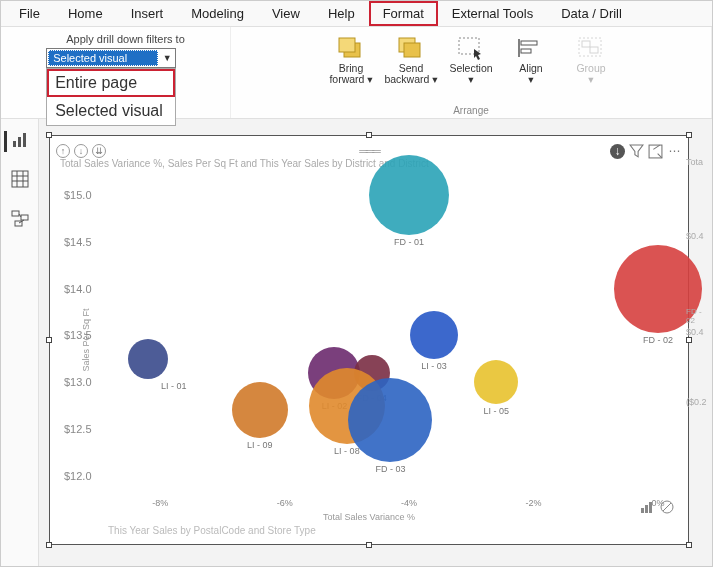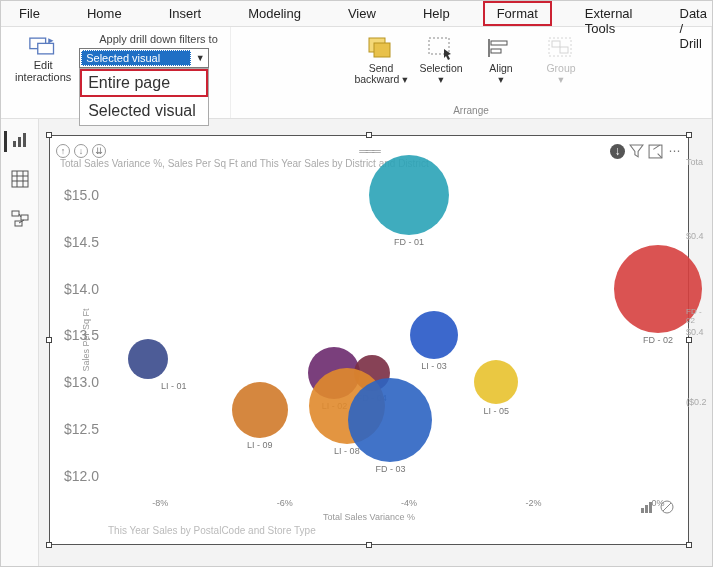--- a/index.html
+++ b/index.html
@@ -1,19 +1,19 @@
 <!DOCTYPE html>
 <html><head>
 <meta charset="utf-8">
 <style>
   * { box-sizing: border-box; margin: 0; padding: 0; font-family: "Segoe UI", Tahoma, sans-serif; }
   body { width: 713px; height: 567px; background: #fff; border: 1px solid #ccc; overflow: hidden; font-size: 12px; color: #333; }
 
   
-  .tabs { display: flex; height: 26px; border-bottom: 1px solid #e0e0e0; align-items: stretch; padding-left: 4px; background: #f9f9f9; gap: 19px; }
+  .tabs { display: flex; height: 26px; border-bottom: 1px solid #e0e0e0; align-items: stretch; padding-left: 4px; background: #f9f9f9; }
   .tab { padding: 5px 14px 4px 14px; font-size: 13px; color: #222; cursor: pointer; border-bottom: 2px solid transparent; }
   .tab.active { border-bottom: 2px solid #f2c811; }
   .tab.highlight { border: 2px solid #c23; padding: 3px 12px 2px 12px; }
 
   
   .ribbon { display: flex; height: 92px; border-bottom: 1px solid #e0e0e0; background: #fefefe; }
   .ribbon-group { display: flex; flex-direction: column; align-items: center; border-right: 1px solid #eee; padding: 2px 6px 0 6px; position: relative; }
   .ribbon-group .group-label { font-size: 10px; color: #888; position: absolute; bottom: 2px; left:0; right:0; text-align:center; }
   .edit-inter { width: 60px; display:flex; flex-direction:column; align-items:center; padding-top:6px; gap:2px; }
   .edit-inter svg { width: 28px; height: 22px; }
@@ -49,21 +49,21 @@
   .vh-top .ctr-grip { position:absolute; left:50%; transform:translateX(-50%); color:#999; font-size:12px; letter-spacing:-2px; }
   .vh-top .left-icons, .vh-top .right-icons { display:flex; gap:4px; align-items:center; }
   .vh-top .ci { width:14px; height:14px; border:1px solid #999; border-radius:50%; display:flex; align-items:center; justify-content:center; font-size:9px; color:#777; }
   .vh-top .right-icons svg, .vh-top .right-icons .ci { color:#777; }
   .vh-top .ri { width:15px; height:15px; display:flex; align-items:center; justify-content:center; color:#777; }
   .vh-top .ri.dark { background:#555; border-radius:50%; color:#fff; }
   .vtitle { font-size:10px; color:#aaa; padding:0 10px; margin-top:22px; }
 
   .plot { position:absolute; left:48px; right:10px; top:40px; bottom:48px; }
   .y-axis-title { position:absolute; left:4px; top:50%; transform:translateY(-50%) rotate(-90deg); transform-origin:center; font-size:9px; color:#999; white-space:nowrap; }
-  .y-tick { position:absolute; left:14px; font-size:14px; color:#888; transform:translateY(-50%); }
+  .y-tick { position:absolute; left:14px; font-size:11px; color:#888; transform:translateY(-50%); }
   .x-tick { position:absolute; bottom:36px; font-size:9px; color:#888; transform:translateX(-50%); }
   .x-axis-title { position:absolute; bottom:22px; left:50%; transform:translateX(-50%); font-size:9px; color:#999; }
   .sub-title { position:absolute; bottom:8px; left:58px; font-size:10px; color:#bbb; }
   .bubble { position:absolute; border-radius:50%; transform:translate(-50%,-50%); }
   .bubble-label { position:absolute; font-size:9px; color:#777; transform:translate(-50%,0); white-space:nowrap; }
   .plot-icons { position:absolute; right:14px; bottom:30px; display:flex; gap:6px; align-items:center; }
   .plot-icons svg { width:14px; height:14px; color:#888; }
 
   .right-cut { position:absolute; right:0; top:18px; width:30px; bottom:0; overflow:hidden; color:#aaa; font-size:9px; }
   .right-cut div { position:absolute; left:4px; }
@@ -79,46 +79,47 @@
   <div class="tab">View</div>
   <div class="tab">Help</div>
   <div class="tab active highlight">Format</div>
   <div class="tab">External Tools</div>
   <div class="tab">Data / Drill</div>
 </div>
 
 <div class="ribbon">
   <div class="ribbon-group" style="width:230px;">
     <div style="display:flex; gap:6px; align-items:flex-start;">
-      <div class="edit-inter">
-        <svg viewBox="0 0 32 24">
-            <rect x="1" y="3" width="18" height="12" fill="none" stroke="#5a7bbf" stroke-width="1.5"></rect>
-            <rect x="10" y="9" width="18" height="12" fill="#fff" stroke="#5a7bbf" stroke-width="1.5"></rect>
-            <path d="M22 3 l6 3 l-6 3 z" fill="#5a7bbf"></path>
-          </svg>
-        <div class="lbl">Edit interactions</div>
-      </div>
       <div class="apply-area">
         <div class="lbl">Apply drill down filters to</div>
         <div class="combo">
           <div class="combo-box">
             <div class="combo-sel">Selected visual</div>
             <div class="combo-arrow">▼</div>
           </div>
           <div class="drop">
             <div class="drop-item highlight-row">Entire page</div>
             <div class="drop-item">Selected visual</div>
           </div>
         </div>
       </div>
     </div>
   </div>
 
   <div class="ribbon-group" style="flex:1;">
     <div class="arrange-btns">
+      <div class="arr-btn">
+        <div class="icn">
+            <svg viewBox="0 0 30 26">
+              <rect x="8" y="8" width="16" height="14" fill="#e8c14a" stroke="#b79320"></rect>
+              <rect x="3" y="3" width="16" height="14" fill="#f4d878" stroke="#b79320"></rect>
+            </svg>
+          </div>
+        <div class="alabel"><span>Bring forward</span> ▾</div>
+      </div>
       <div class="arr-btn">
         <div class="icn">
             <svg viewBox="0 0 30 26">
               <rect x="3" y="3" width="16" height="14" fill="#f4d878" stroke="#b79320"></rect>
               <rect x="8" y="8" width="16" height="14" fill="#e8c14a" stroke="#b79320"></rect>
             </svg>
           </div>
         <div class="alabel"><span>Send backward</span> ▾</div>
       </div>
       <div class="arr-btn">

